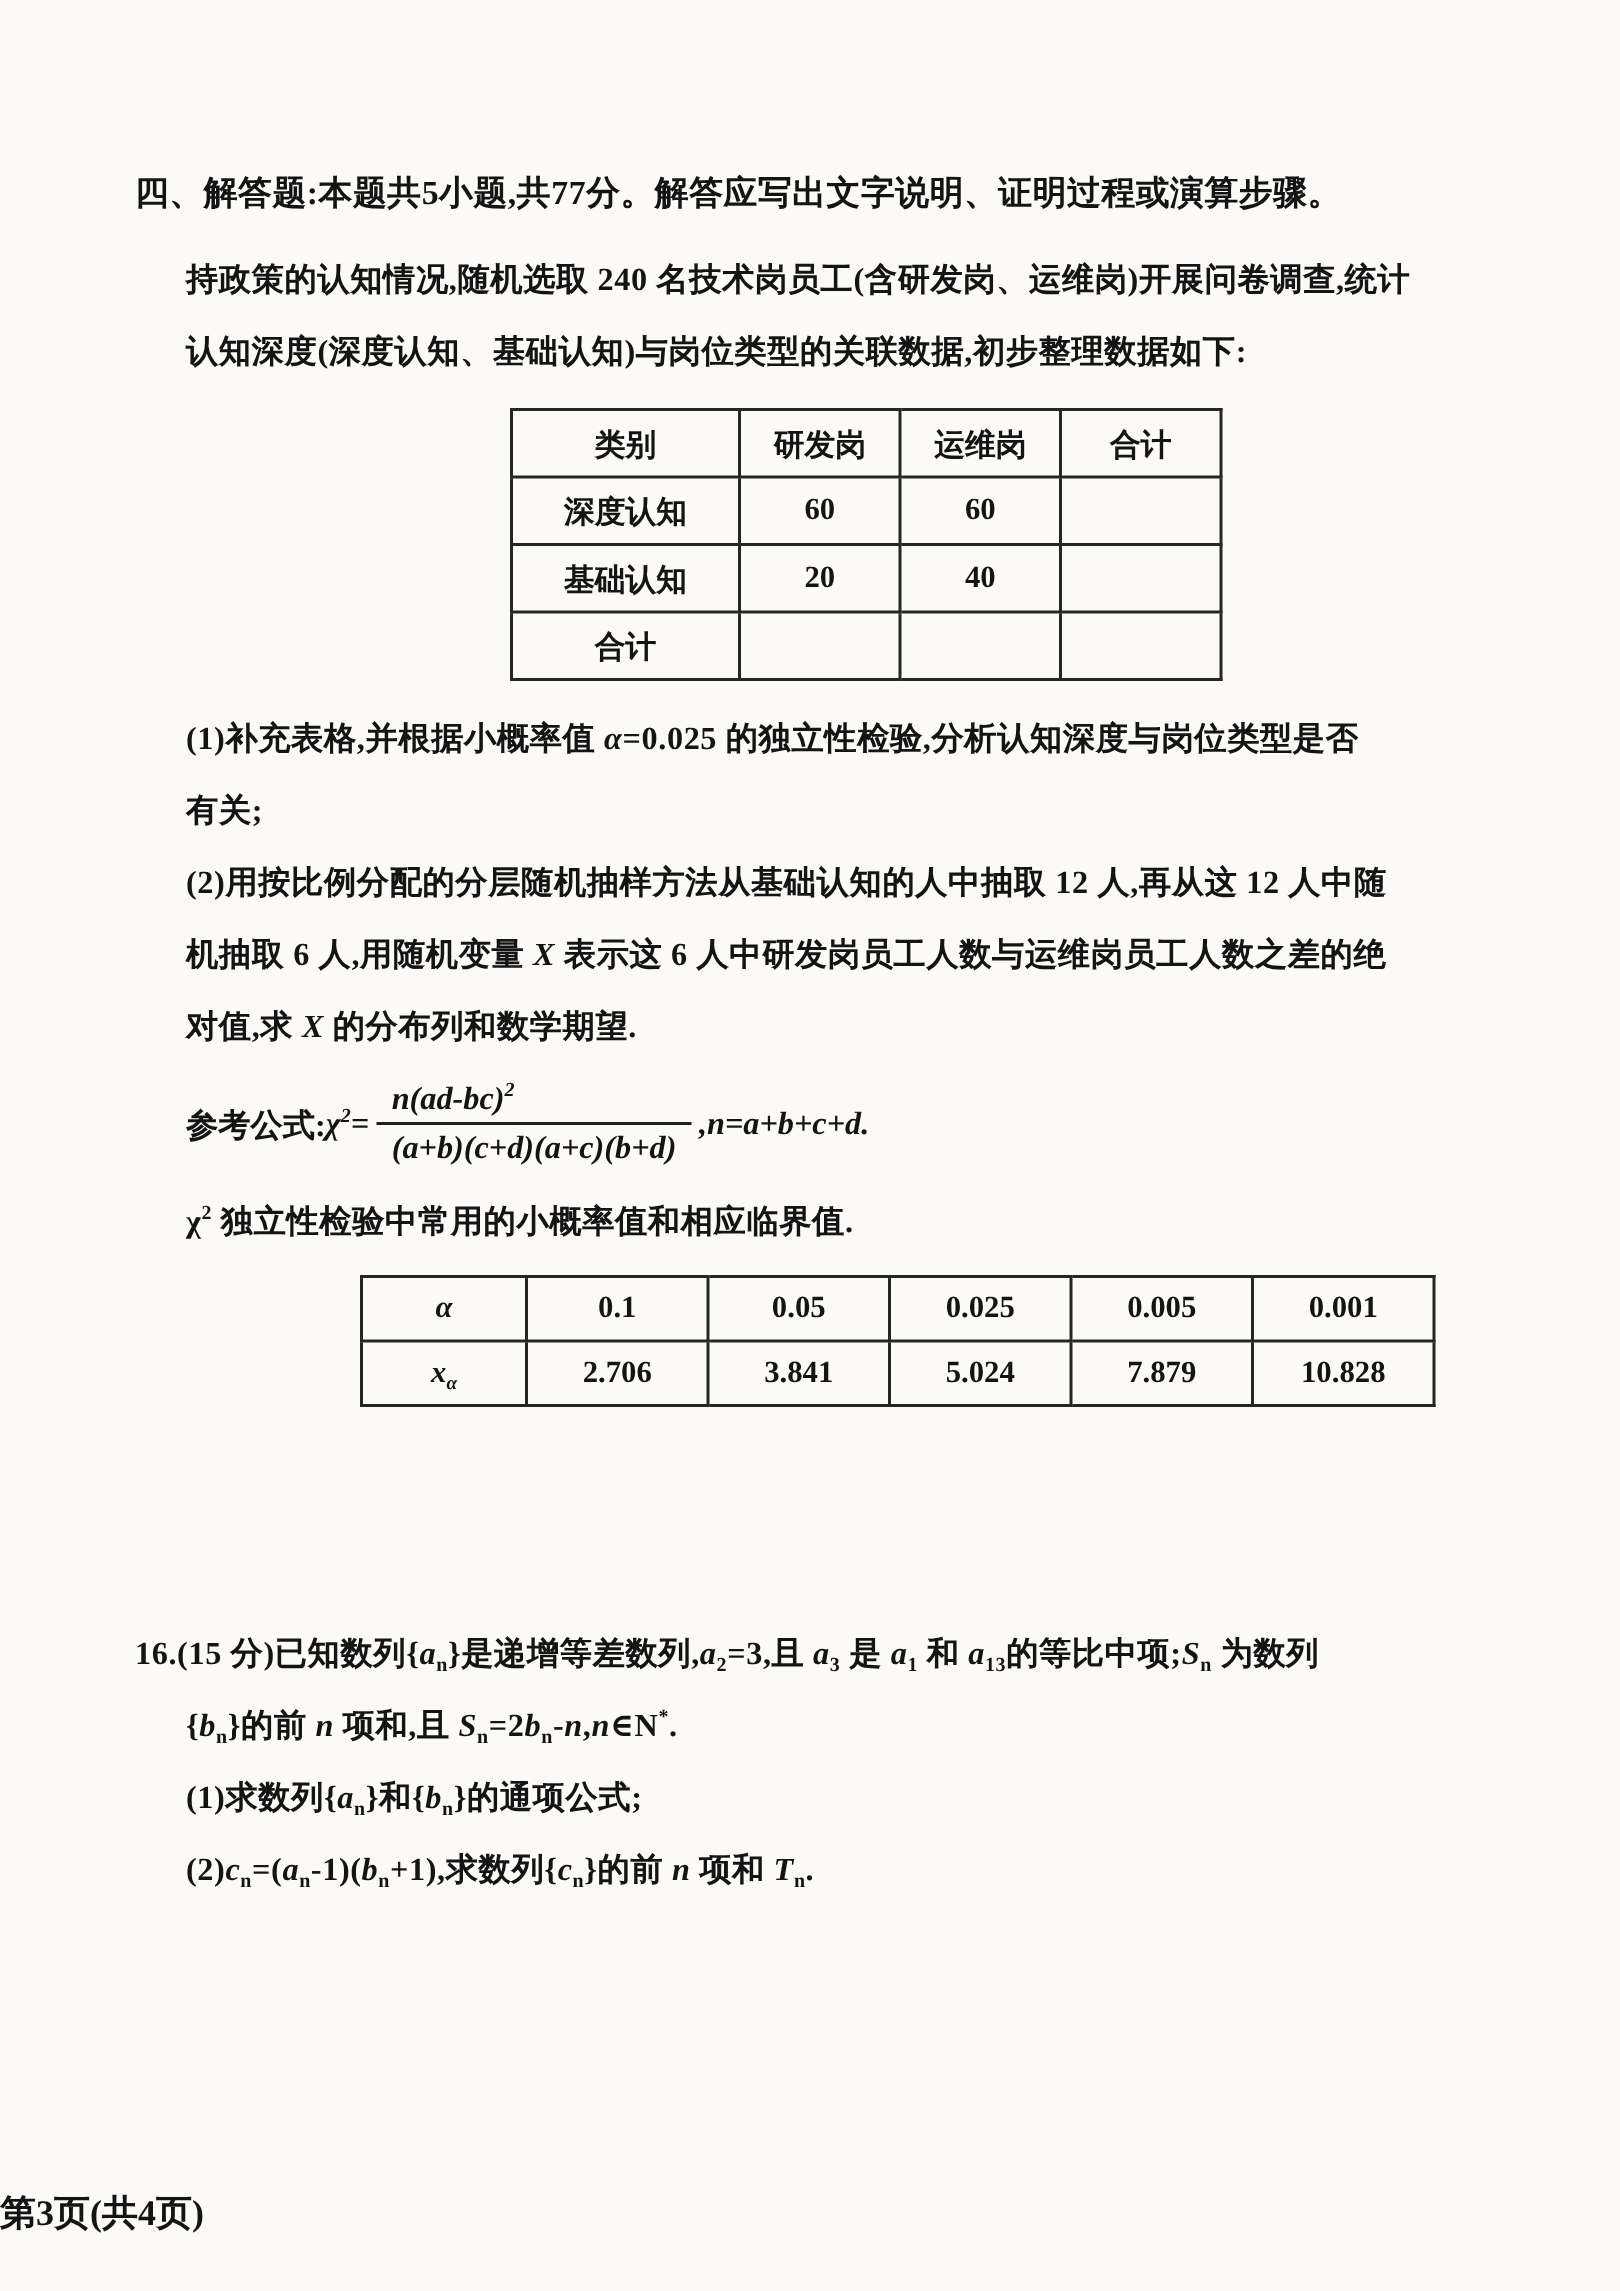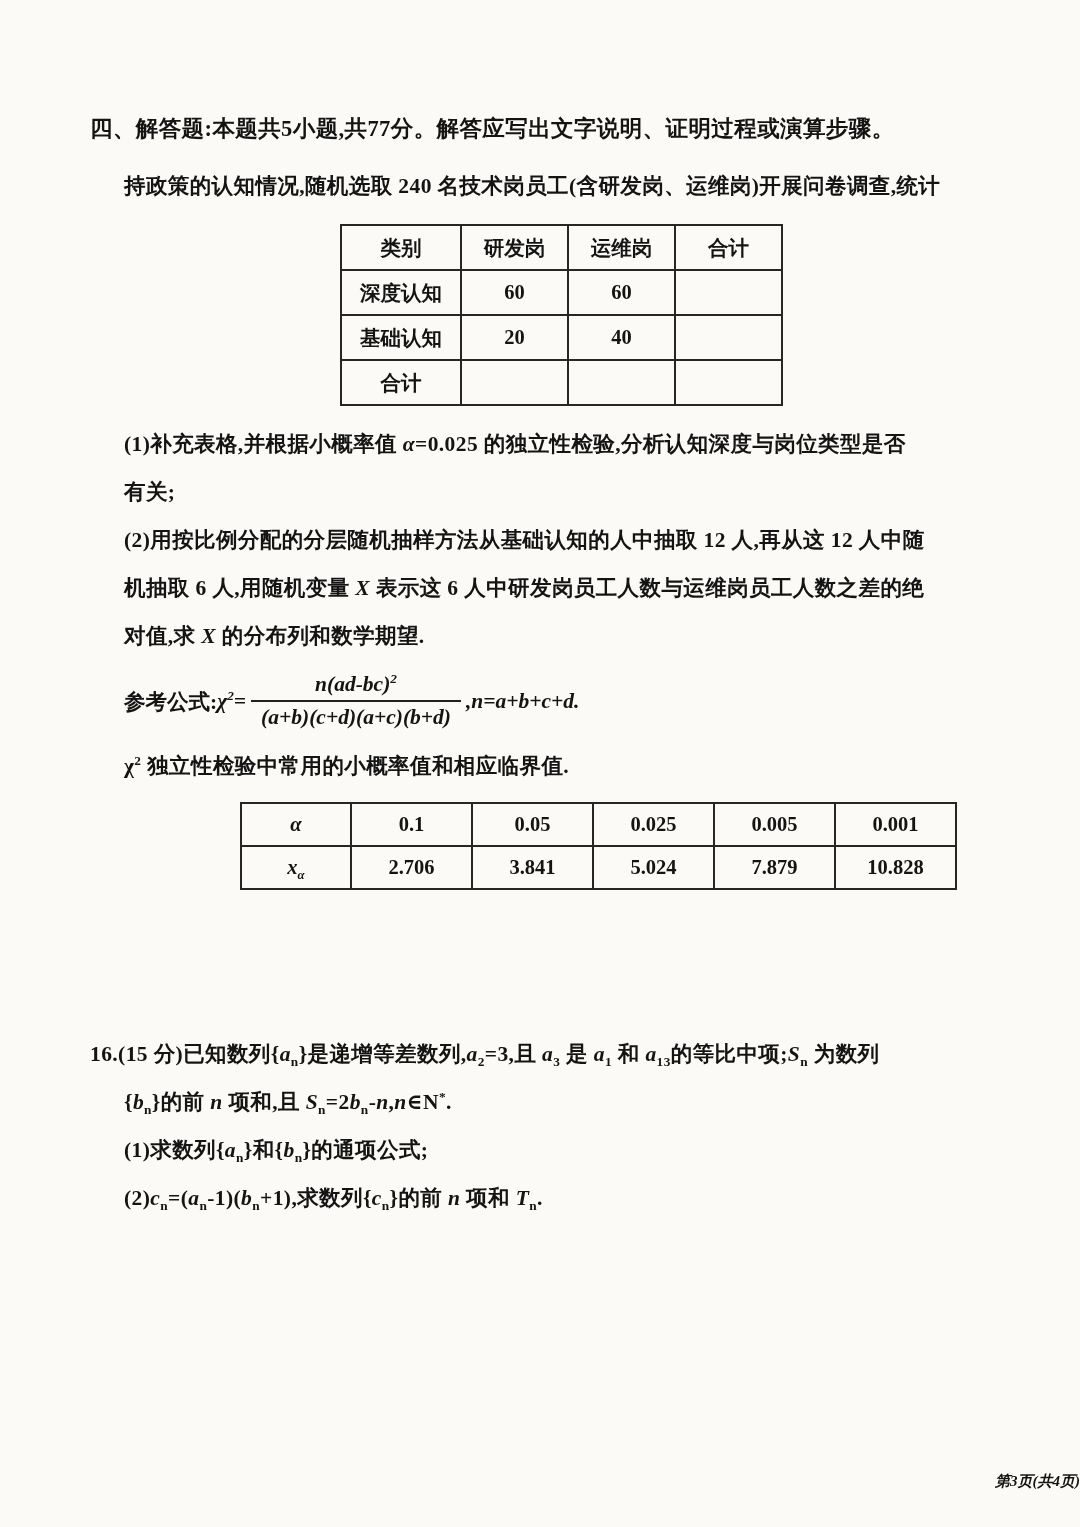--- a/index.html
+++ b/index.html
@@ -15,41 +15,42 @@
   .line { font-size:21.5px; line-height:48px; letter-spacing:0.4px; }
   .indent { padding-left:34px; }
   .section-header { font-size:22.5px; font-weight:900; line-height:34px; margin-bottom:16px; letter-spacing:0.4px; }
   sup { vertical-align:super; font-size:0.62em; line-height:0; }
   sub { vertical-align:sub; font-size:0.62em; line-height:0; }
   i { font-style:italic; }
   .math { font-style:italic; }
   table { border-collapse:collapse; }
   .t1 { margin:14px 0 14px 250px; }
   .t1 td { border:2.5px solid #262626; height:45px; text-align:center; font-size:20.5px; font-weight:700; }
-  .t1 td.cat { width:120px; }
+  .t1 td.cat { width:152px; }
   .t1 td.num { width:107px; }
   .t2 { margin:12px 0 12px 150px; }
   .t2 td { border:2.5px solid #262626; height:43px; text-align:center; font-size:20.5px; font-weight:700; width:121px; }
   .t2 td.first { width:110px; }
   .formula-line { display:flex; align-items:center; font-size:21.5px; height:82px; }
-  .frac { display:inline-flex; flex-direction:column; text-align:center; margin:0 5px; }
+  .frac { display:inline-flex; flex-direction:column; text-align:left; margin:0 5px; }
   .frac .num { padding:0 10px 3px; }
   .frac .den { border-top:2.5px solid #202020; padding:3px 10px 0; }
   .q16 { margin-top:140px; }
-  .footer { position:absolute; left:0; bottom:36px; width:100%; text-align:right; font-size:15px; font-weight:700;font-style:italic; }
+  .footer { position:absolute; left:0; bottom:36px; width:100%; text-align:left; font-size:24px; font-weight:700; }
 </style>
 </head>
 <body>
 
 <div class="sheet">
 
   <div class="section-header">四、解答题:本题共5小题,共77分。解答应写出文字说明、证明过程或演算步骤。</div>
 
   <div>
     <div class="line indent">持政策的认知情况,随机选取 240 名技术岗员工(含研发岗、运维岗)开展问卷调查,统计</div>
+    <div class="line indent">认知深度(深度认知、基础认知)与岗位类型的关联数据,初步整理数据如下:</div>
 
     <table class="t1">
       <tbody>
           <tr>
         <td class="cat">类别</td>
         <td class="num">研发岗</td>
         <td class="num">运维岗</td>
         <td class="num">合计</td>
       </tr>
       <tr>

